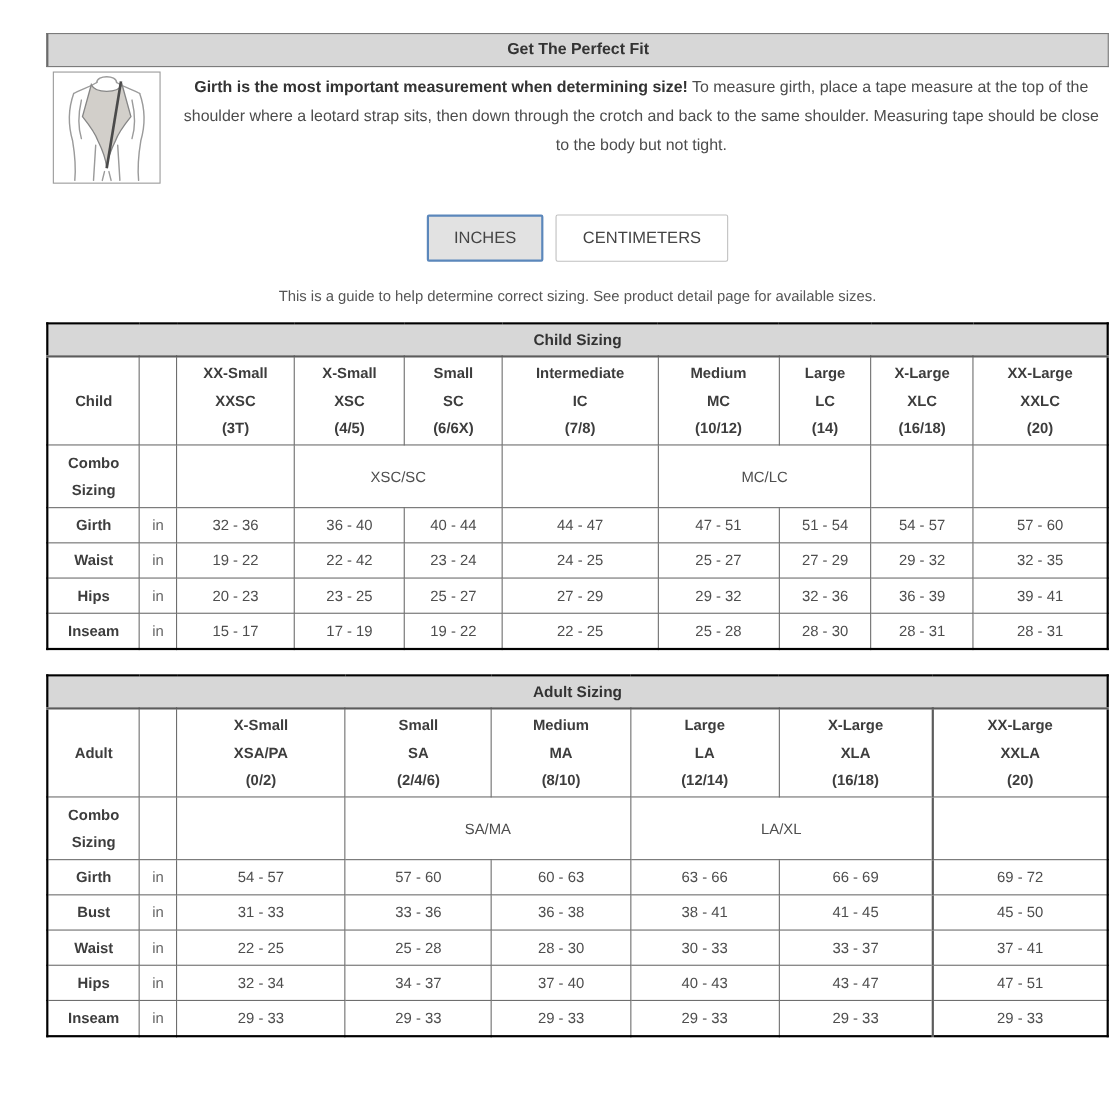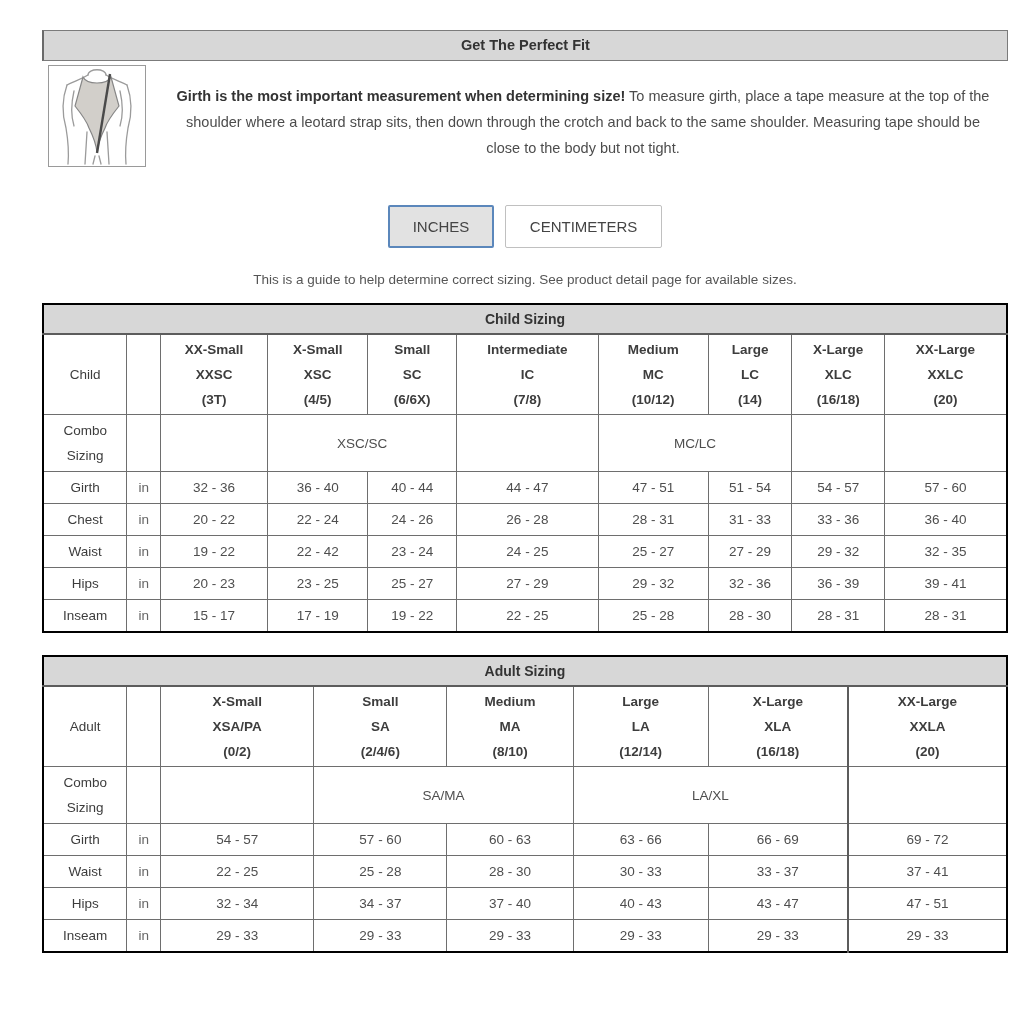--- a/index.html
+++ b/index.html
@@ -75,21 +75,21 @@
     text-align:center;vertical-align:middle;
     padding:4px 2px;overflow:hidden;
   }
   .size-table .tbl-title{
     background:#d7d7d7;font-weight:bold;color:#333;
     font-size:14px;padding:6px 2px;
     border-bottom:2px solid #5c5c5c;
   }
   .colhead-row td{line-height:25px;padding:2px;}
   .colhead{font-weight:bold;color:#3d3d3d;}
-  .rowlabel{font-weight:normal;color:#3d3d3d;}
+  .rowlabel{font-weight:bold;color:#3d3d3d;}
   .combo-row td{height:50px;line-height:25px;padding:3px 2px;}
   .data-row td{padding:8px 2px;}
   .unit{color:#666;}
   .val{color:#4e4e4e;}
   
   .adult-table tr:not(.title-row) td:last-child{border-left:2px solid #5c5c5c;}
 </style>
 </head>
 <body>
 
@@ -117,21 +117,21 @@
           <path d="M58,66 L60,98"></path>
           <path d="M46,90 L44,98"></path>
           <path d="M50,90 L52,98"></path>
         </g>
 
         <path d="M34,11 C38,19 58,19 62,11 L70,40 C62,50 58,56 56,62 C52,70 49,78 48,86 C47,78 44,70 40,62 C38,56 34,50 26,40 Z" fill="#d2cfca" stroke="#868686" stroke-width="1.2"></path>
 
         <path d="M61,8 L48,87" stroke="#4a4a4a" stroke-width="2.4" fill="none"></path>
       </svg>
     </div>
-    <p class="intro-text" style="margin:16px;"><b>Girth is the most important measurement when determining size!</b><span> To measure girth, place a tape measure at the top of the shoulder where a leotard strap sits, then down through the crotch and back to the same shoulder. Measuring tape should be close to the body but not tight.</span></p>
+    <p class="intro-text" style="margin:0;"><b>Girth is the most important measurement when determining size!</b><span> To measure girth, place a tape measure at the top of the shoulder where a leotard strap sits, then down through the crotch and back to the same shoulder. Measuring tape should be close to the body but not tight.</span></p>
   </div>
 
 
   <div class="toggle-row">
     <button class="btn btn-selected" style="border-color: rgb(91, 135, 187); background: rgb(226, 226, 226);">INCHES</button>
     <button class="btn">CENTIMETERS</button>
   </div>
 
   <div class="guide-note">This is a guide to help determine correct sizing. See product detail page for available sizes.</div>
 
@@ -180,32 +180,20 @@
           <td class="val">32 - 36</td>
           <td class="val">36 - 40</td>
           <td class="val">40 - 44</td>
           <td class="val">44 - 47</td>
           <td class="val">47 - 51</td>
           <td class="val">51 - 54</td>
           <td class="val">54 - 57</td>
           <td class="val">57 - 60</td>
         </tr>
         <tr class="data-row">
-          <td class="rowlabel">Chest</td>
-          <td class="unit">in</td>
-          <td class="val">20 - 22</td>
-          <td class="val">22 - 24</td>
-          <td class="val">24 - 26</td>
-          <td class="val">26 - 28</td>
-          <td class="val">28 - 31</td>
-          <td class="val">31 - 33</td>
-          <td class="val">33 - 36</td>
-          <td class="val">36 - 40</td>
-        </tr>
-        <tr class="data-row">
           <td class="rowlabel">Waist</td>
           <td class="unit">in</td>
           <td class="val">19 - 22</td>
           <td class="val">22 - 42</td>
           <td class="val">23 - 24</td>
           <td class="val">24 - 25</td>
           <td class="val">25 - 27</td>
           <td class="val">27 - 29</td>
           <td class="val">29 - 32</td>
           <td class="val">32 - 35</td>
@@ -274,20 +262,30 @@
           <td class="rowlabel">Girth</td>
           <td class="unit">in</td>
           <td class="val">54 - 57</td>
           <td class="val">57 - 60</td>
           <td class="val">60 - 63</td>
           <td class="val">63 - 66</td>
           <td class="val">66 - 69</td>
           <td class="val">69 - 72</td>
         </tr>
         <tr class="data-row">
+          <td class="rowlabel">Bust</td>
+          <td class="unit">in</td>
+          <td class="val">31 - 33</td>
+          <td class="val">33 - 36</td>
+          <td class="val">36 - 38</td>
+          <td class="val">38 - 41</td>
+          <td class="val">41 - 45</td>
+          <td class="val">45 - 50</td>
+        </tr>
+        <tr class="data-row">
           <td class="rowlabel">Waist</td>
           <td class="unit">in</td>
           <td class="val">22 - 25</td>
           <td class="val">25 - 28</td>
           <td class="val">28 - 30</td>
           <td class="val">30 - 33</td>
           <td class="val">33 - 37</td>
           <td class="val">37 - 41</td>
         </tr>
         <tr class="data-row">

